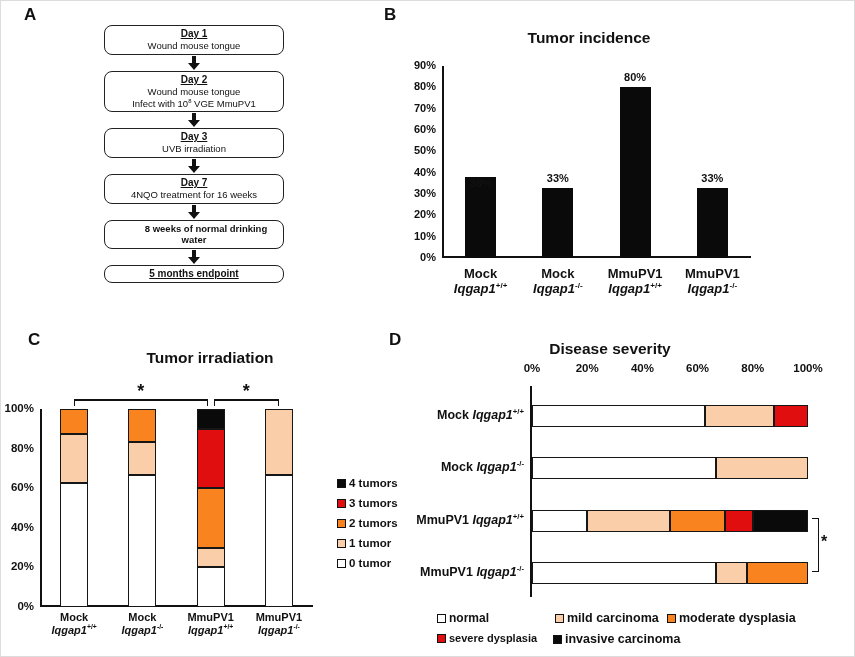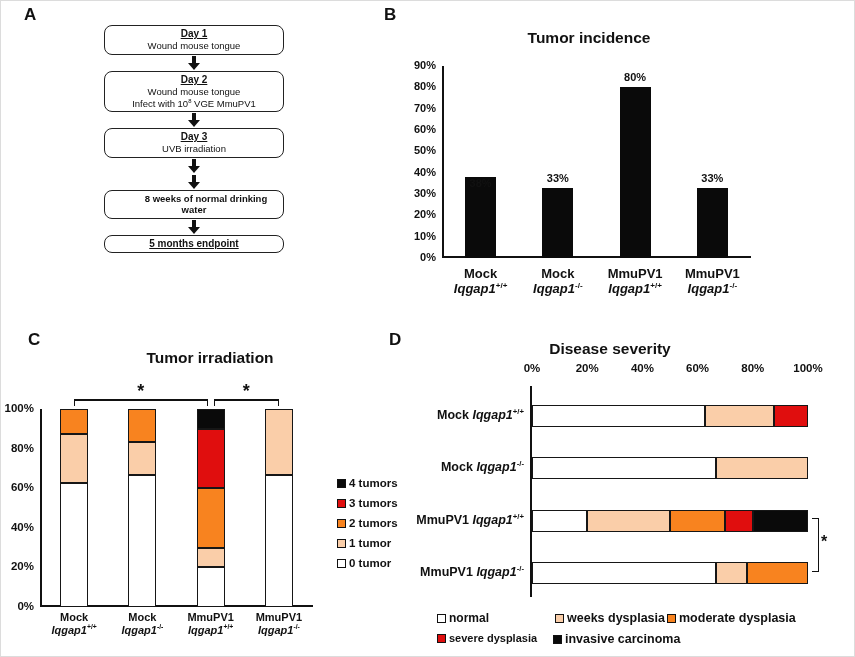--- a/index.html
+++ b/index.html
@@ -63,20 +63,24 @@
           <div class="astem"></div>
           <div class="ahead"></div>
         </div>
         <div class="fbox">
           <div class="fhead u">Day 3</div>
           <div class="fline"><span>UVB irradiation</span></div>
         </div>
         <div class="farrow">
           <div class="astem"></div>
           <div class="ahead"></div>
+        </div>
+        <div class="fbox">
+          <div class="fhead u">Day 7</div>
+          <div class="fline"><span>4NQO treatment for 16 weeks</span></div>
         </div>
         <div class="farrow">
           <div class="astem"></div>
           <div class="ahead"></div>
         </div>
         <div class="fbox">
           <div class="fline"><span style="font-weight: bold; margin-left: 24px;">8 weeks of normal drinking</span></div>
           <div class="fline"><span style="font-weight: bold;">water</span></div>
         </div>
         <div class="farrow">
@@ -207,20 +211,20 @@
         <div class="seg" style="left: 670px; top: 509.6px; width: 55.2px; height: 22px; background: rgb(248, 131, 31);"></div>
         <div class="seg" style="left: 725.2px; top: 509.6px; width: 27.6px; height: 22px; background: rgb(224, 14, 14);"></div>
         <div class="seg" style="left: 752.8px; top: 509.6px; width: 55.2px; height: 22px; background: rgb(10, 10, 10);"></div>
         <div class="catlab" style="left: 368px; top: 564.9px; width: 156px; text-align: right; font-size: 12.5px; white-space: nowrap;"><span>MmuPV1 </span><span class="gene">Iqgap1</span><sup style="font-weight: bold;">-/-</sup></div>
         <div class="seg" style="left: 532px; top: 561.9px; width: 184.092px; height: 22px; background: rgb(255, 255, 255);"></div>
         <div class="seg" style="left: 716.092px; top: 561.9px; width: 30.636px; height: 22px; background: rgb(250, 206, 169);"></div>
         <div class="seg" style="left: 746.728px; top: 561.9px; width: 61.272px; height: 22px; background: rgb(248, 131, 31);"></div>
         <div class="bracket-r" style="left: 812px; top: 517.6px; width: 7px; height: 54.3px;"></div>
         <div class="ast" style="left: 816px; top: 532.75px; width: 16px; font-size: 16px;">*</div>
         <div class="legend-item" style="left: 437px; top: 611px; font-size: 12px;"><span class="swatch" style="background: rgb(255, 255, 255);"></span><span>normal</span></div>
-        <div class="legend-item" style="left: 555px; top: 611px; font-size: 12.5px;"><span class="swatch" style="background: rgb(250, 206, 169);"></span><span>weeks dysplasia</span></div>
+        <div class="legend-item" style="left: 555px; top: 611px; font-size: 12.5px;"><span class="swatch" style="background: rgb(250, 206, 169);"></span><span>mild carcinoma</span></div>
         <div class="legend-item" style="left: 667px; top: 611px; font-size: 12.5px;"><span class="swatch" style="background: rgb(248, 131, 31);"></span><span>moderate dysplasia</span></div>
         <div class="legend-item" style="left: 437px; top: 632px; font-size: 11px;"><span class="swatch" style="background: rgb(224, 14, 14);"></span><span>severe dysplasia</span></div>
         <div class="legend-item" style="left: 553px; top: 632px; font-size: 12.5px;"><span class="swatch" style="background: rgb(10, 10, 10);"></span><span>invasive carcinoma</span></div>
       </div>
   </div>
 
 </div>
 
 </body></html>

